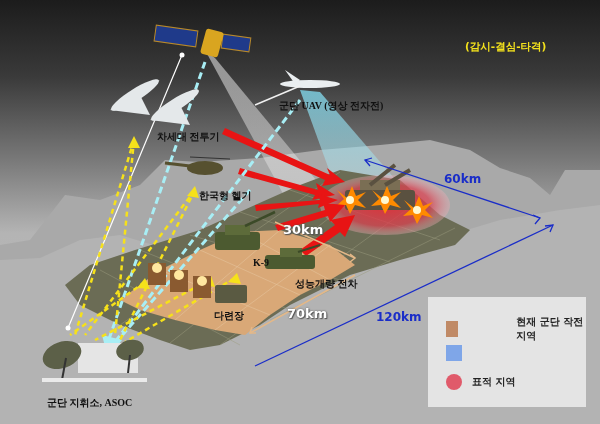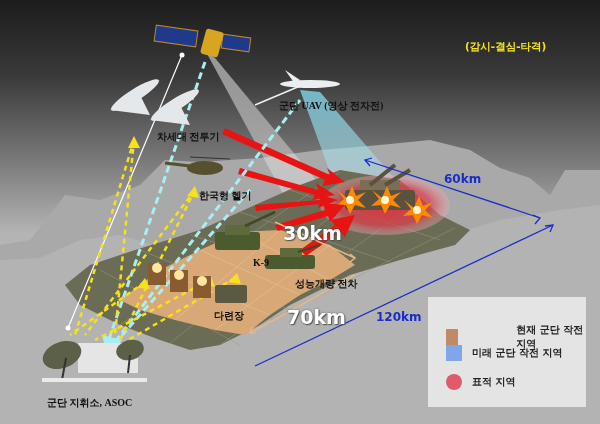--- a/index.html
+++ b/index.html
@@ -9,21 +9,21 @@
     background: linear-gradient(180deg, #1c1c1c 0%, #3a3a3a 18%, #7a7a7a 38%, #b4b4b4 55%, #bdbdbd 100%);
   }
   svg.scene { position: absolute; left: 0; top: 0; }
   .title-wrap { position: absolute; left: 287px; top: 18px; display: flex; align-items: center; }
   .title-square { width: 16px; height: 16px; background: #9a9a9a; margin-right: 10px; }
   .title-text { color: #f2f2f2; font-weight: bold; font-size: 13.5px; letter-spacing: 0.3px; }
   .subtitle { position: absolute; left: 465px; top: 40px; color: #f4e21c; font-weight: bold; font-size: 10.5px; }
   .lbl { position: absolute; font-weight: bold; font-size: 10px; color: #111; white-space: nowrap; font-family: Liberation Serif, serif; }
   .km { position: absolute; font-weight: bold; white-space: nowrap; }
   .km.blue { color: #1a2dc8; font-size: 12px; }
-  .km.white { color: #fff; font-size: 19px; text-shadow: 0 0 2px #555, 1px 1px 1px #555; }
+  .km.white { color: #fff; font-size: 13px; text-shadow: 0 0 2px #555, 1px 1px 1px #555; }
   .legend {
     position: absolute; left: 428px; top: 297px; width: 158px; height: 110px;
     background: rgba(232,232,232,0.92);
   }
   .legend-item { position: absolute; left: 18px; display: flex; align-items: center; }
   .legend-swatch { width: 16px; height: 16px; margin-right: 10px; }
   .legend-swatch.circle { border-radius: 50%; }
   .legend-label { font-size: 10px; font-weight: bold; color: #222; }
 </style>
 </head>
@@ -217,26 +217,25 @@
   <div class="lbl" style="left:268px; top:277px;margin-left:27px;">성능개량 전차</div>
   <div class="lbl" style="left:214px; top:309px;">다련장</div>
   <div class="lbl" style="left:47px; top:396px;">군단 지휘소, ASOC</div>
 
   <div class="km white" style="left:283px; top:222px;">30km</div>
   <div class="km white" style="left:287px; top:306px;">70km</div>
   <div class="km blue" style="left:444px; top:172px;">60km</div>
   <div class="km blue" style="left:376px; top:310px;">120km</div>
 
   <div class="legend">
-    <div class="legend-item" style="top:26px;gap:48px;">
+    <div class="legend-item" style="top:18px;gap:48px;">
       <div class="legend-swatch" style="background:#c08a66;"></div>
       <span class="legend-label">현재 군단 작전 지역</span>
     </div>
     <div class="legend-item" style="top:48px;">
       <div class="legend-swatch" style="background:#7fa6e8;"></div>
-      <span class="legend-label">미래 군단 작전 지역</span>
     </div>
     <div class="legend-item" style="top:77px;">
       <div class="legend-swatch circle" style="background:#e05a6a;"></div>
       <span class="legend-label">표적 지역</span>
     </div>
   </div>
 </div>
 
 </body></html>

